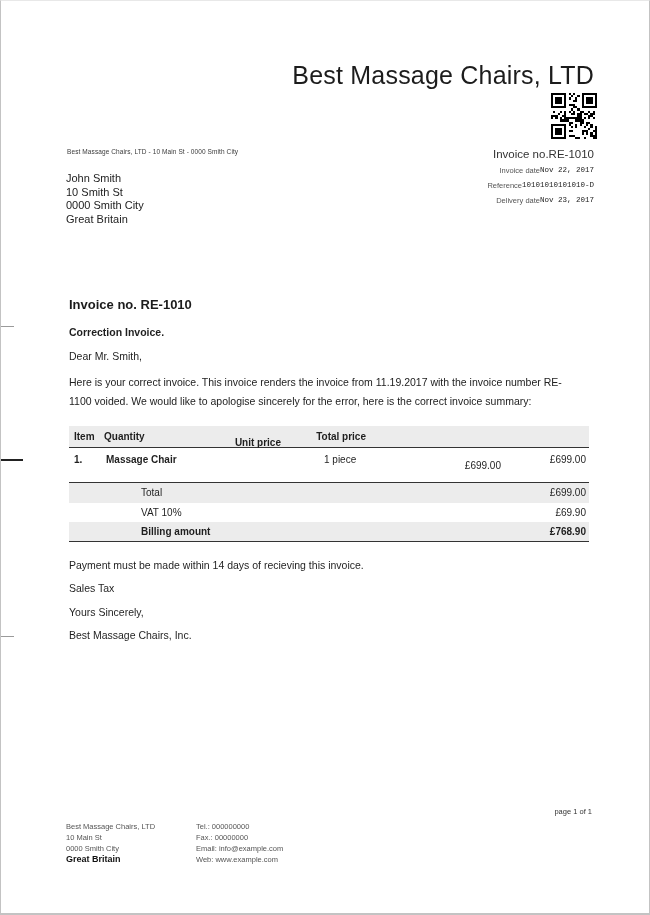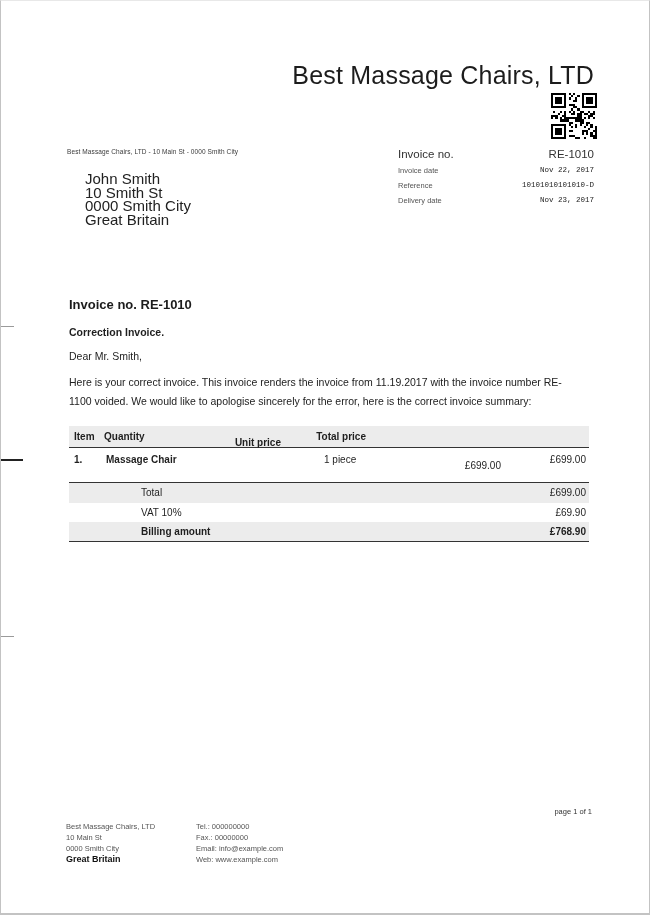--- a/index.html
+++ b/index.html
@@ -46,25 +46,25 @@
   .qr .qr-modules { position: absolute; inset: 0; }
   .qr .qr-modules div { position: absolute; width: 2.3px; height: 2.3px; background: #000; }
 
   .sender-line {
     position: absolute; top: 147px; left: 66px;
     font-size: 6.5px; color: #3a3a3a; letter-spacing: 0.1px;
   }
 
   .recipient {
     position: absolute; top: 171px; left: 65px;
-    font-size: 15px; line-height: 13.5px; color: #222; margin-left: 19px;
+    font-size: 11px; line-height: 13.5px; color: #222;
   }
 
   .invoice-meta { position: absolute; top: 147px; left: 397px; width: 196px; }
-  .invoice-meta .row { display: flex; justify-content: space-between; }
+  .invoice-meta .row { display: flex; justify-content: flex-end; }
   .invoice-meta .row.main { font-size: 11.5px; color: #333; margin-bottom: 6px; }
   .invoice-meta .row.small { font-size: 7.5px; margin-bottom: 6px; }
   .invoice-meta .row.small .lbl { color: #555; }
   .invoice-meta .row.small .val { color: #222; font-family: Liberation Mono, monospace; }
 
   
   .letter { position: absolute; left: 68px; width: 520px; top: 296px; }
   .letter h1 { font-size: 13px; font-weight: bold; color: #1c1c1c; }
   .subject { margin-top: 14px; font-size: 10.5px; font-weight: bold; }
   .salutation { margin-top: 12px; font-size: 10.5px; }
@@ -288,20 +288,26 @@
           <span class="c-total">£69.90</span>
         </div>
         <div class="tr sum shaded bold">
           <span class="c-item"></span>
           <span class="c-desc">Billing amount</span>
           <span class="c-total">£768.90</span>
         </div>
       </div>
     </div>
 
+    <div class="closing">
+      <p>Payment must be made within 14 days of recieving this invoice.</p>
+      <p>Sales Tax</p>
+      <p>Yours Sincerely,</p>
+      <p>Best Massage Chairs, Inc.</p>
+    </div>
   </div>
 
   <div class="page-num">page 1 of 1</div>
 
   <div class="footer">
     <div class="col address">
       <div>Best Massage Chairs, LTD</div>
       <div>10 Main St</div>
       <div>0000 Smith City</div>
       <div class="country">Great Britain</div>

